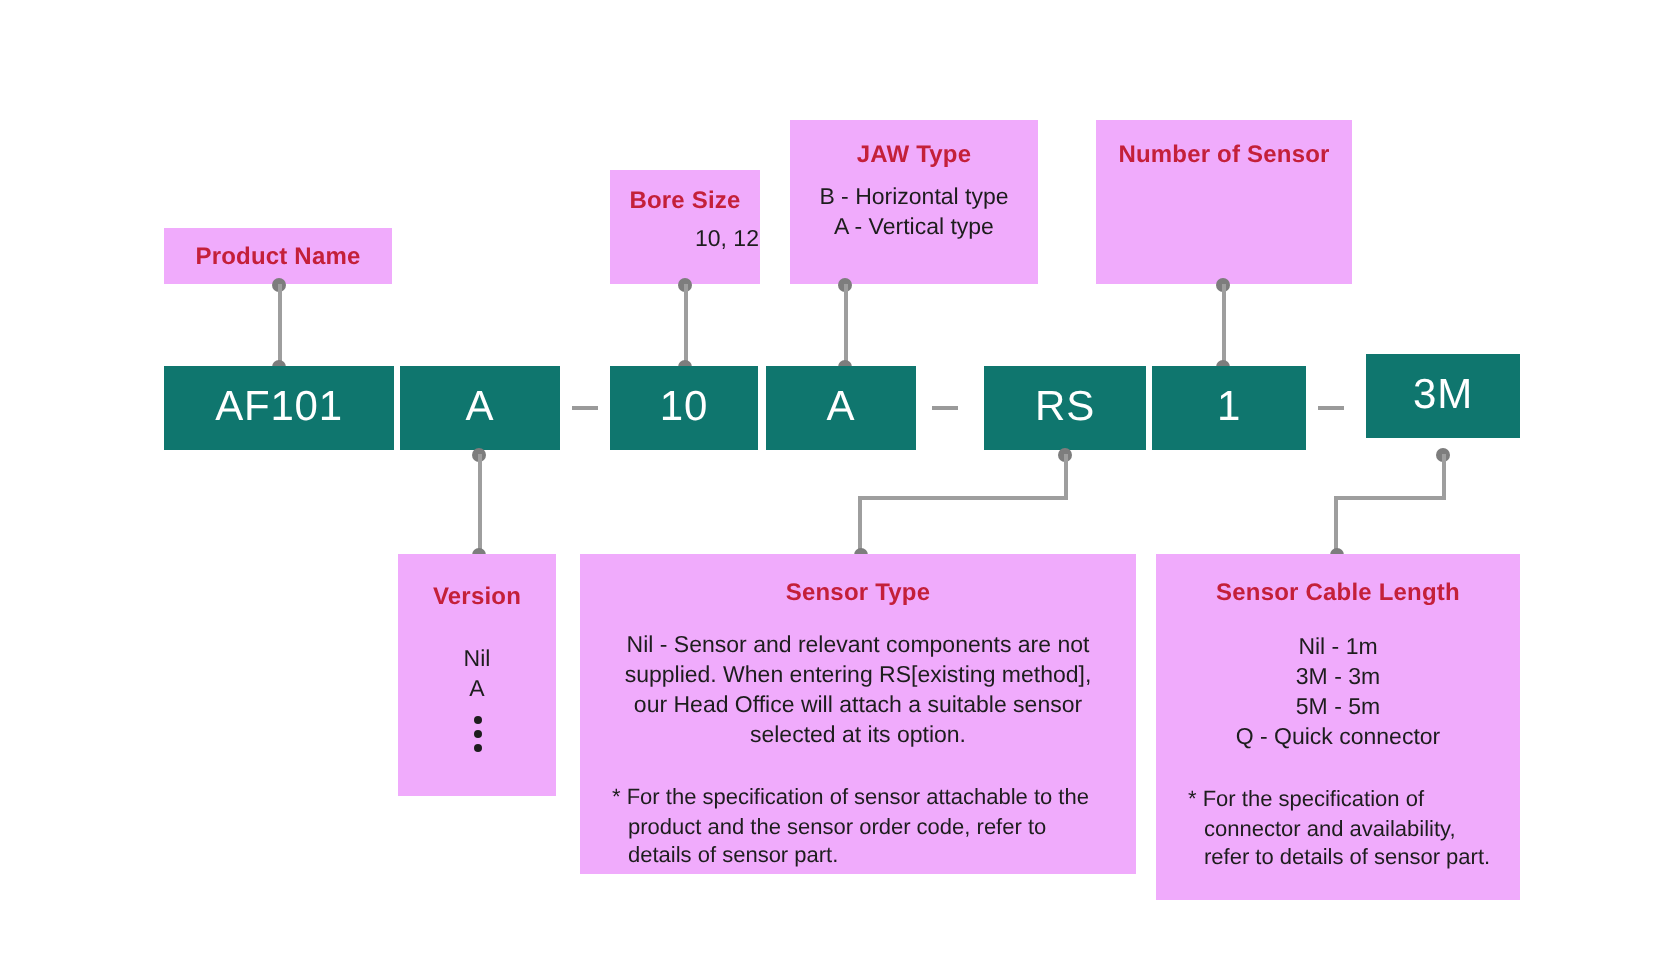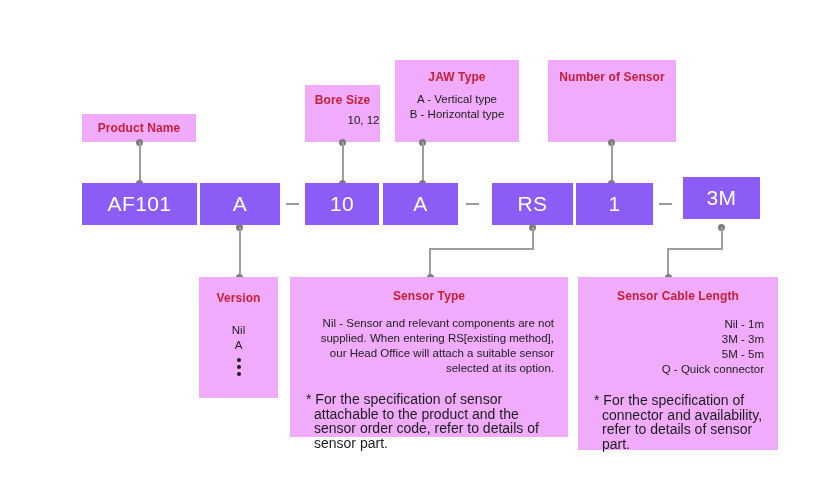--- a/index.html
+++ b/index.html
@@ -32,26 +32,26 @@
     text-align: center;
     font-size: 12px;
     letter-spacing: .1px;
   }
   .panel-body {
     color: #1d1d1d;
     font-size: 11.5px;
     line-height: 15px;
   }
   .center { text-align: center; }
-  .left { text-align: right; }
+  .left { text-align: center; }
 
   
   .chip {
     position: absolute;
-    background: #8b5cf6;
+    background: #0f766e;
     color: #ffffff;
     display: flex;
     align-items: center;
     justify-content: center;
     font-size: 21px;
     letter-spacing: .4px;
     box-sizing: border-box;
   }
 
   
@@ -92,43 +92,43 @@
   .vdots i {
     display: block;
     width: 4px;
     height: 4px;
     border-radius: 50%;
     background: #1d1d1d;
   }
 
   .footnote {
     color: #1d1d1d;
-    font-size: 14px;
+    font-size: 11px;
     line-height: 14.5px;
   }
 </style>
 </head>
 <body>
 
 <div id="canvas">
 
   <div class="panel" style="left:82px; top:114px; width:114px; height:28px; display:flex; align-items:center; justify-content:center;">
     <div class="panel-title">Product Name</div>
   </div>
 
   <div class="panel" style="left:305px; top:85px; width:75px; height:57px; padding-top:8px;">
     <div class="panel-title">Bore Size</div>
     <div class="panel-body center" style="margin-top:6px;padding-left:42px;">10, 12</div>
   </div>
 
   <div class="panel" style="left:395px; top:60px; width:124px; height:82px; padding-top:10px;">
     <div class="panel-title">JAW Type</div>
     <div class="panel-body center" style="margin-top:8px;">
+      <div>B - Horizontal type</div>
       <div>A - Vertical type</div>
-      <div>B - Horizontal type</div>
     </div>
   </div>
 
   <div class="panel" style="left:548px; top:60px; width:128px; height:82px; padding-top:10px;">
     <div class="panel-title">Number of Sensor</div>
   </div>
 
   <div class="dot" style="left:136px; top:139px;"></div>
   <div class="vline" style="left:138.5px; top:142px; height:41px;"></div>
   <div class="dot" style="left:136px; top:180px;"></div>
@@ -207,21 +207,21 @@
         <i></i>
     </div>
   </div>
 
   <div class="panel" style="left:290px; top:277px; width:278px; height:160px; padding:12px 14px 0 14px;">
     <div class="panel-title">Sensor Type</div>
     <div class="panel-body left" style="margin-top:13px;">Nil - Sensor and relevant components are not supplied. When entering RS[existing method], our Head Office will attach a suitable sensor selected at its option.</div>
     <div class="footnote" style="margin-top:16px; padding-left:2px; text-indent:-8px; padding-left:10px;">* For the specification of sensor attachable to the product and the sensor order code, refer to details of sensor part.</div>
   </div>
 
-  <div class="panel" style="left:578px; top:277px; width:200px; height:173px; padding:12px 14px 0 14px;">
+  <div class="panel" style="left:578px; top:277px; width:182px; height:173px; padding:12px 14px 0 14px;">
     <div class="panel-title">Sensor Cable Length</div>
     <div class="panel-body left" style="margin-top:14px;">
       <div>Nil - 1m</div>
       <div>3M - 3m</div>
       <div>5M - 5m</div>
       <div>Q - Quick connector</div>
     </div>
     <div class="footnote" style="margin-top:16px; text-indent:-8px; padding-left:10px;">* For the specification of connector and availability, refer to details of sensor part.</div>
   </div>
 

